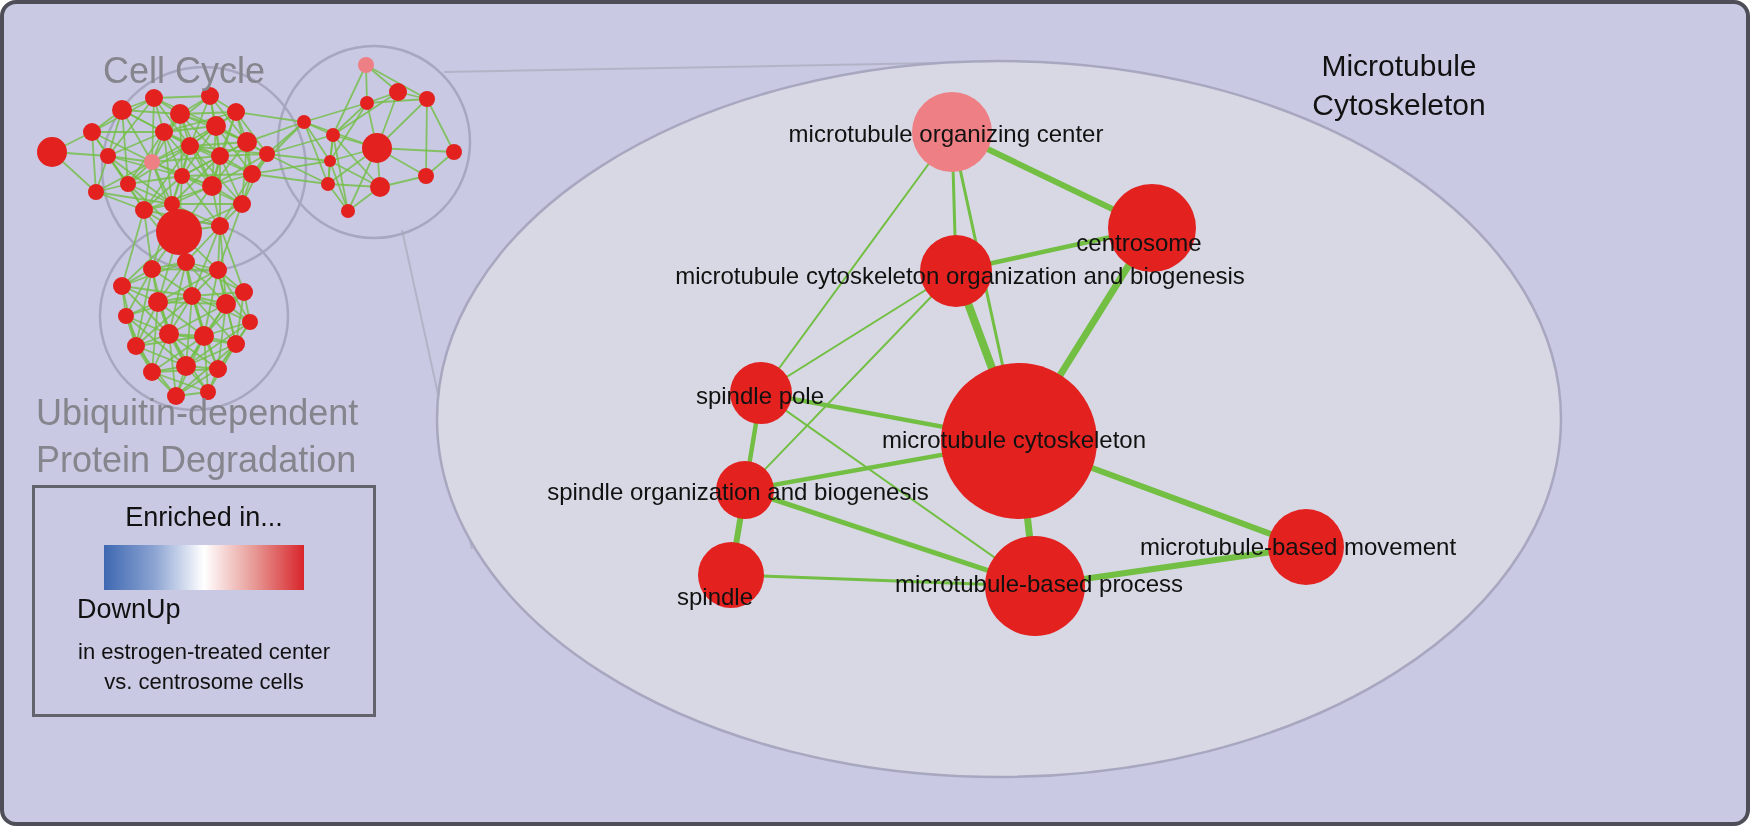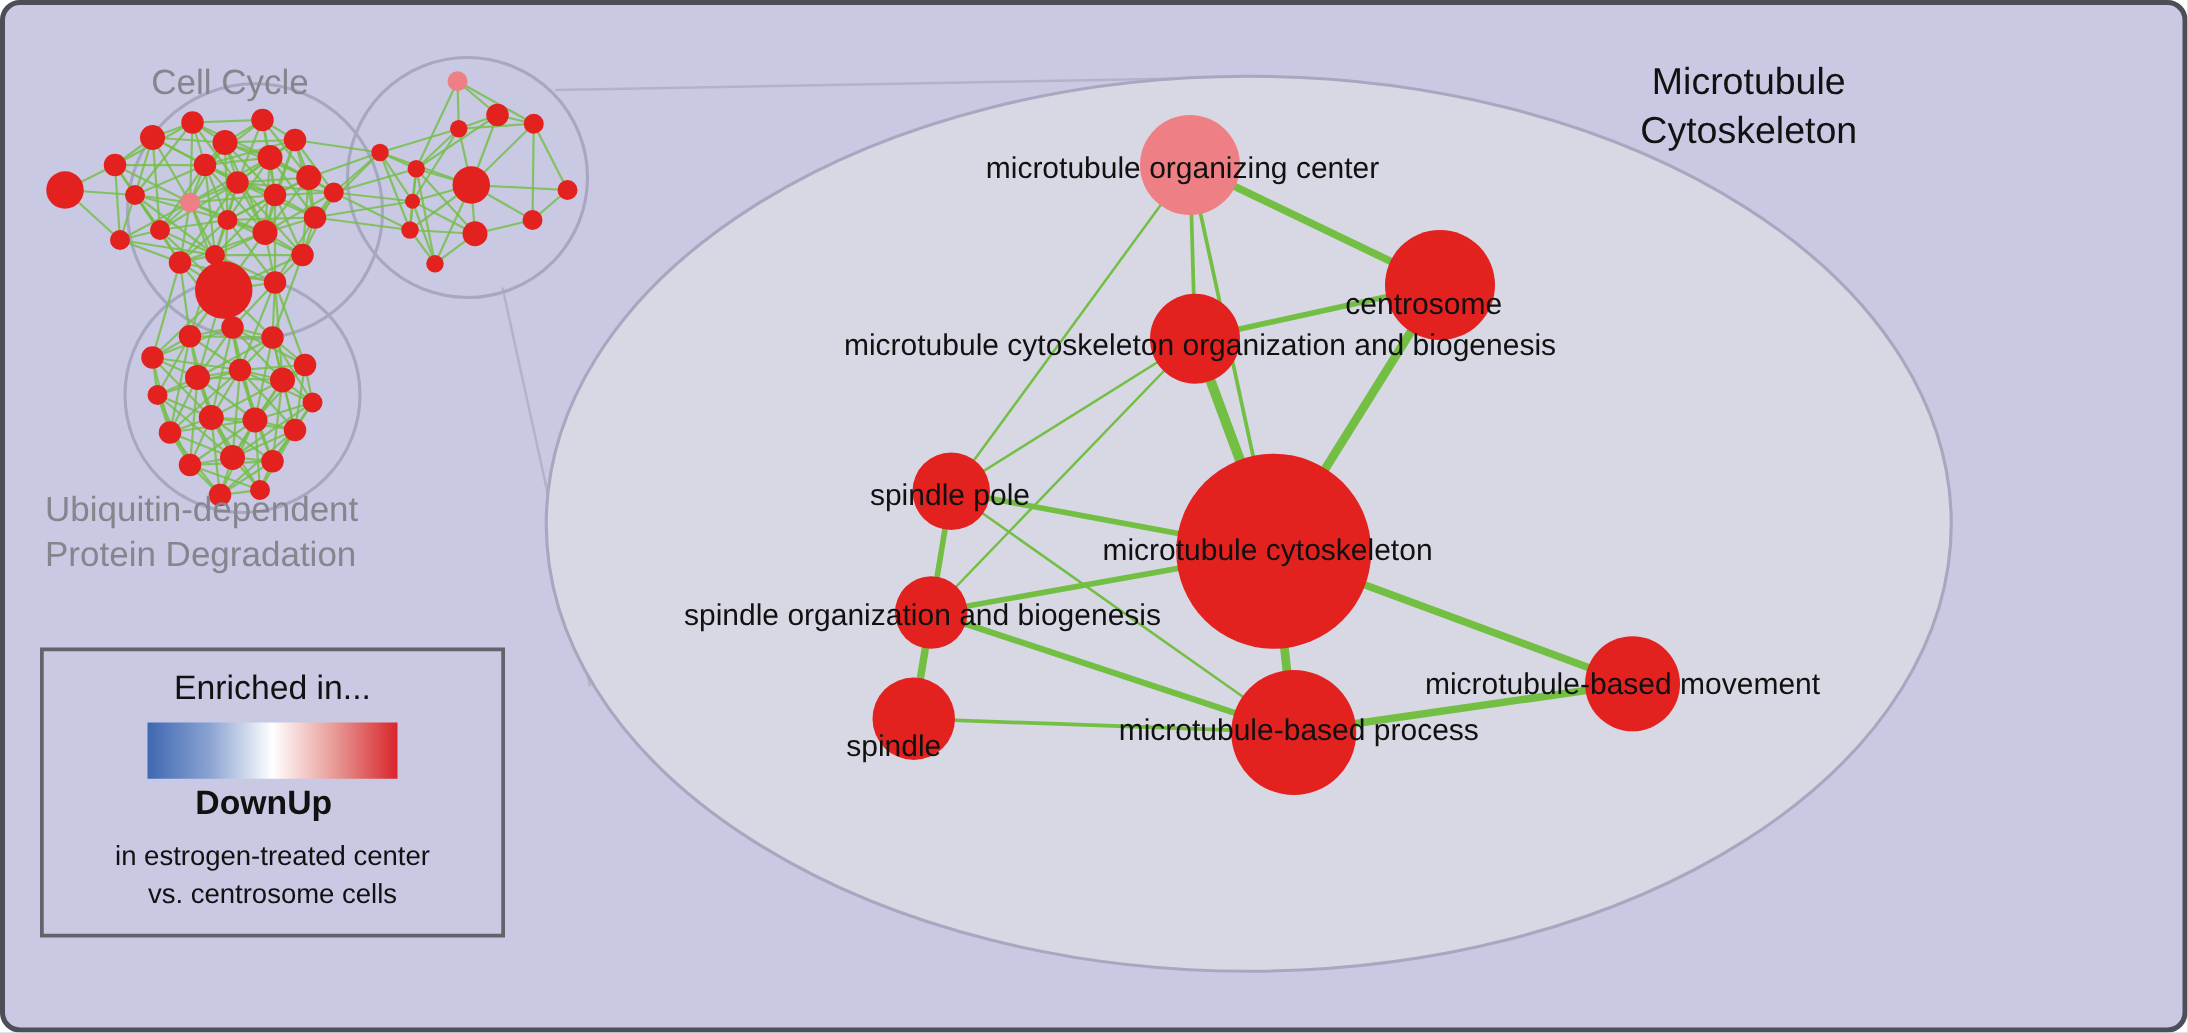--- a/index.html
+++ b/index.html
@@ -24,58 +24,56 @@
     height: 818px;
   }
   .node-label {
     font-family: "Liberation Sans", sans-serif;
     font-size: 24px;
     fill: var(--text, #111111);
   }
   .float-label {
     position: absolute;
     color: var(--gray, #85858d);
-    font-size: 28px;
+    font-size: 36px;
     line-height: 1.3;
   }
   .cell-cycle-label {
     left: 95px; top: 44px; width: 170px;
     text-align: center;
   }
   .microtubule-label {
     left: 1240px; top: 42px; width: 310px;
     text-align: center;
     color: var(--text, #111111);
     font-size: 30px;
   }
   .ubiquitin-label {
     left: 32px; top: 386px;
     text-align: left;
   }
   .legend {
     position: absolute;
     left: 28px; top: 481px;
-    width: 372px; height: 232px;
+    width: 344px; height: 232px;
     border: 3px solid var(--legend-border, #63636d);
     text-align: center;
     color: var(--text, #111111);
     padding-top: 14px;
-    margin-top: 33px;
   }
   .legend-title { font-size: 27px; }
   .legend-bar {
     width: 200px; height: 45px;
     margin: 12px auto 0;
   }
   .legend-ends {
     display: flex;
-    justify-content: center;
+    justify-content: flex-start;
     padding: 4px 56px 0 42px;
     font-size: 27px;
-    font-weight: bold;
   }
   .legend-caption { font-size: 22px; line-height: 1.35; }
   .legend-caption.first { margin-top: 12px; }
 </style>
 </head>
 <body>
 
 <div class="canvas">
 
   <svg id="scene" viewBox="0 0 1742 818">

